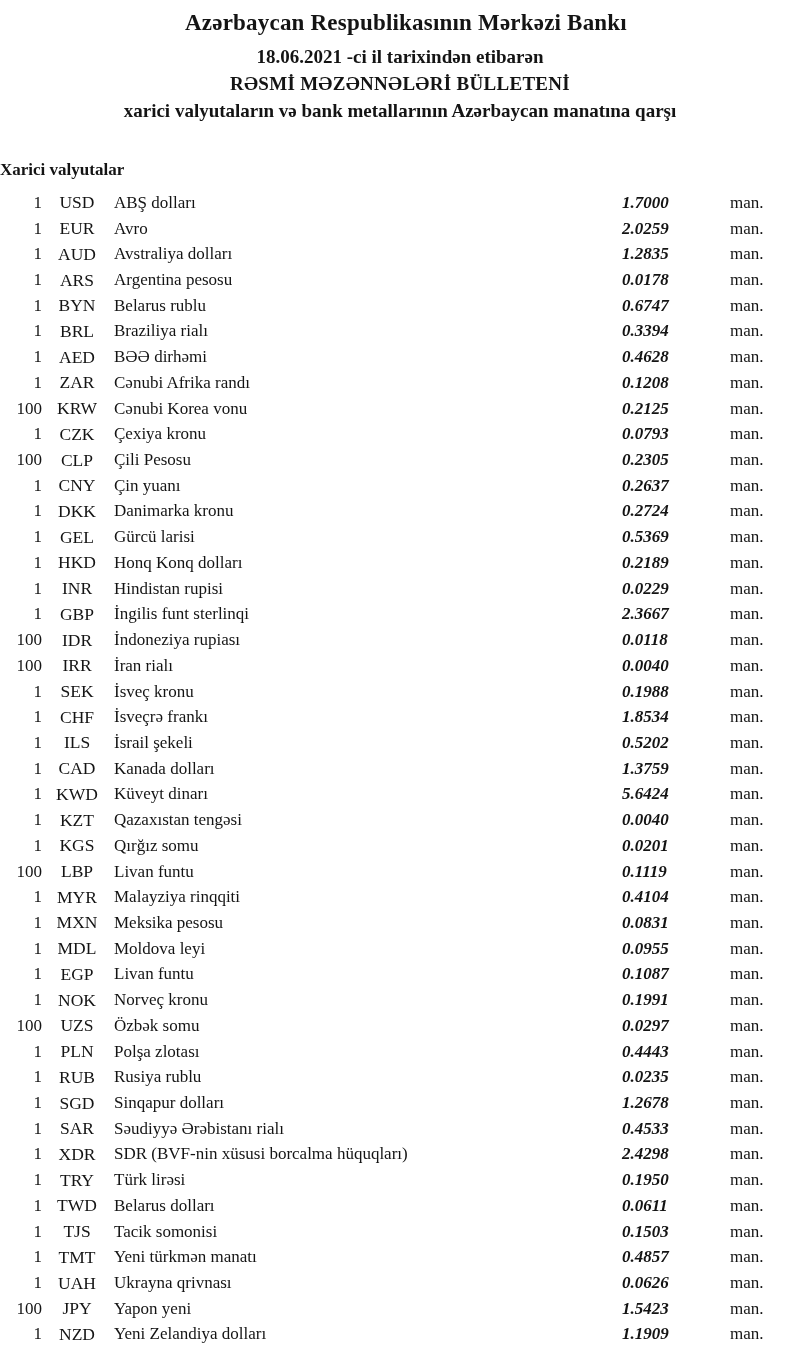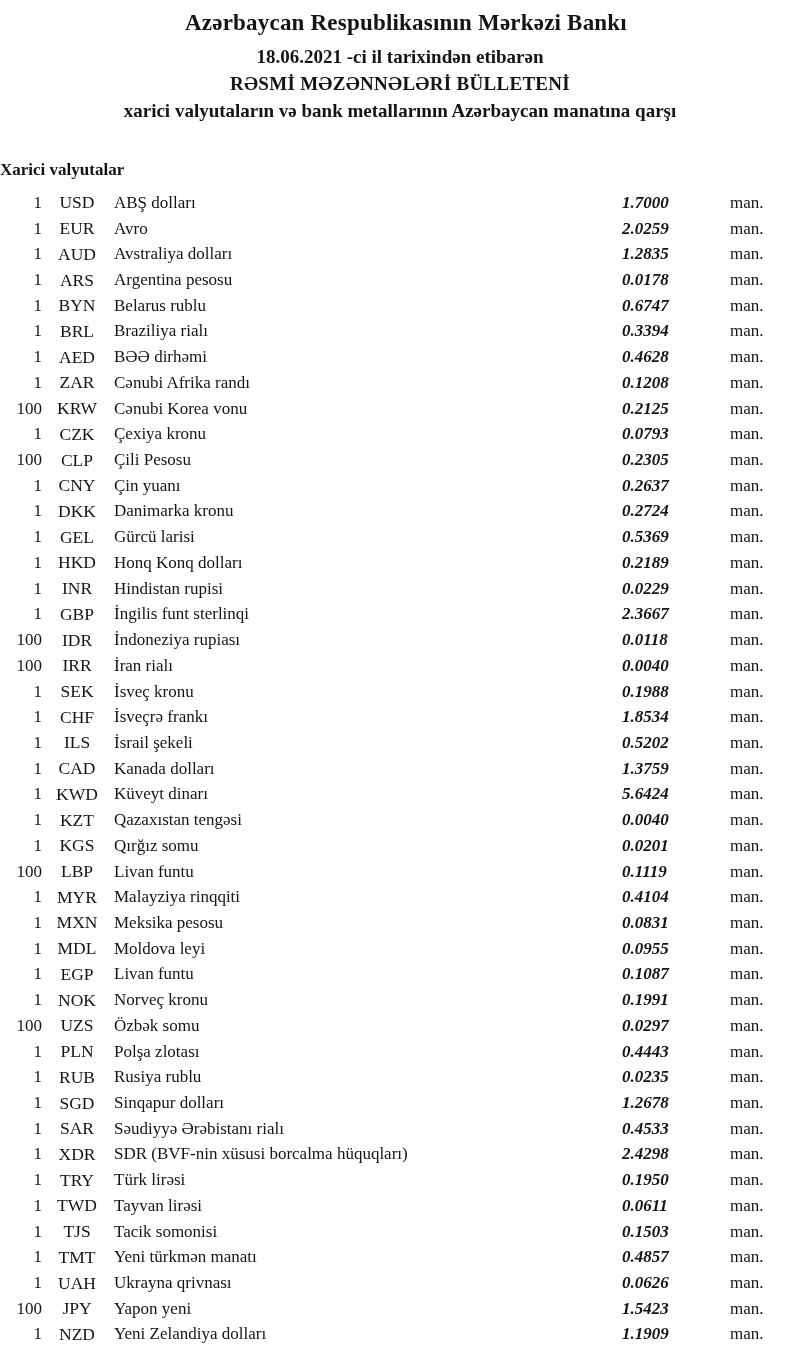--- a/index.html
+++ b/index.html
@@ -321,21 +321,21 @@
       <div class="row">
     <span class="qty">1</span>
     <span class="code">TRY</span>
     <span class="name">Türk lirəsi</span>
     <span class="rate">0.1950</span>
     <span class="unit">man.</span>
   </div>
       <div class="row">
     <span class="qty">1</span>
     <span class="code">TWD</span>
-    <span class="name">Tayvan lirəsi</span>
+    <span class="name">Belarus dolları</span>
     <span class="rate">0.0611</span>
     <span class="unit">man.</span>
   </div>
       <div class="row">
     <span class="qty">1</span>
     <span class="code">TJS</span>
     <span class="name">Tacik somonisi</span>
     <span class="rate">0.1503</span>
     <span class="unit">man.</span>
   </div>

